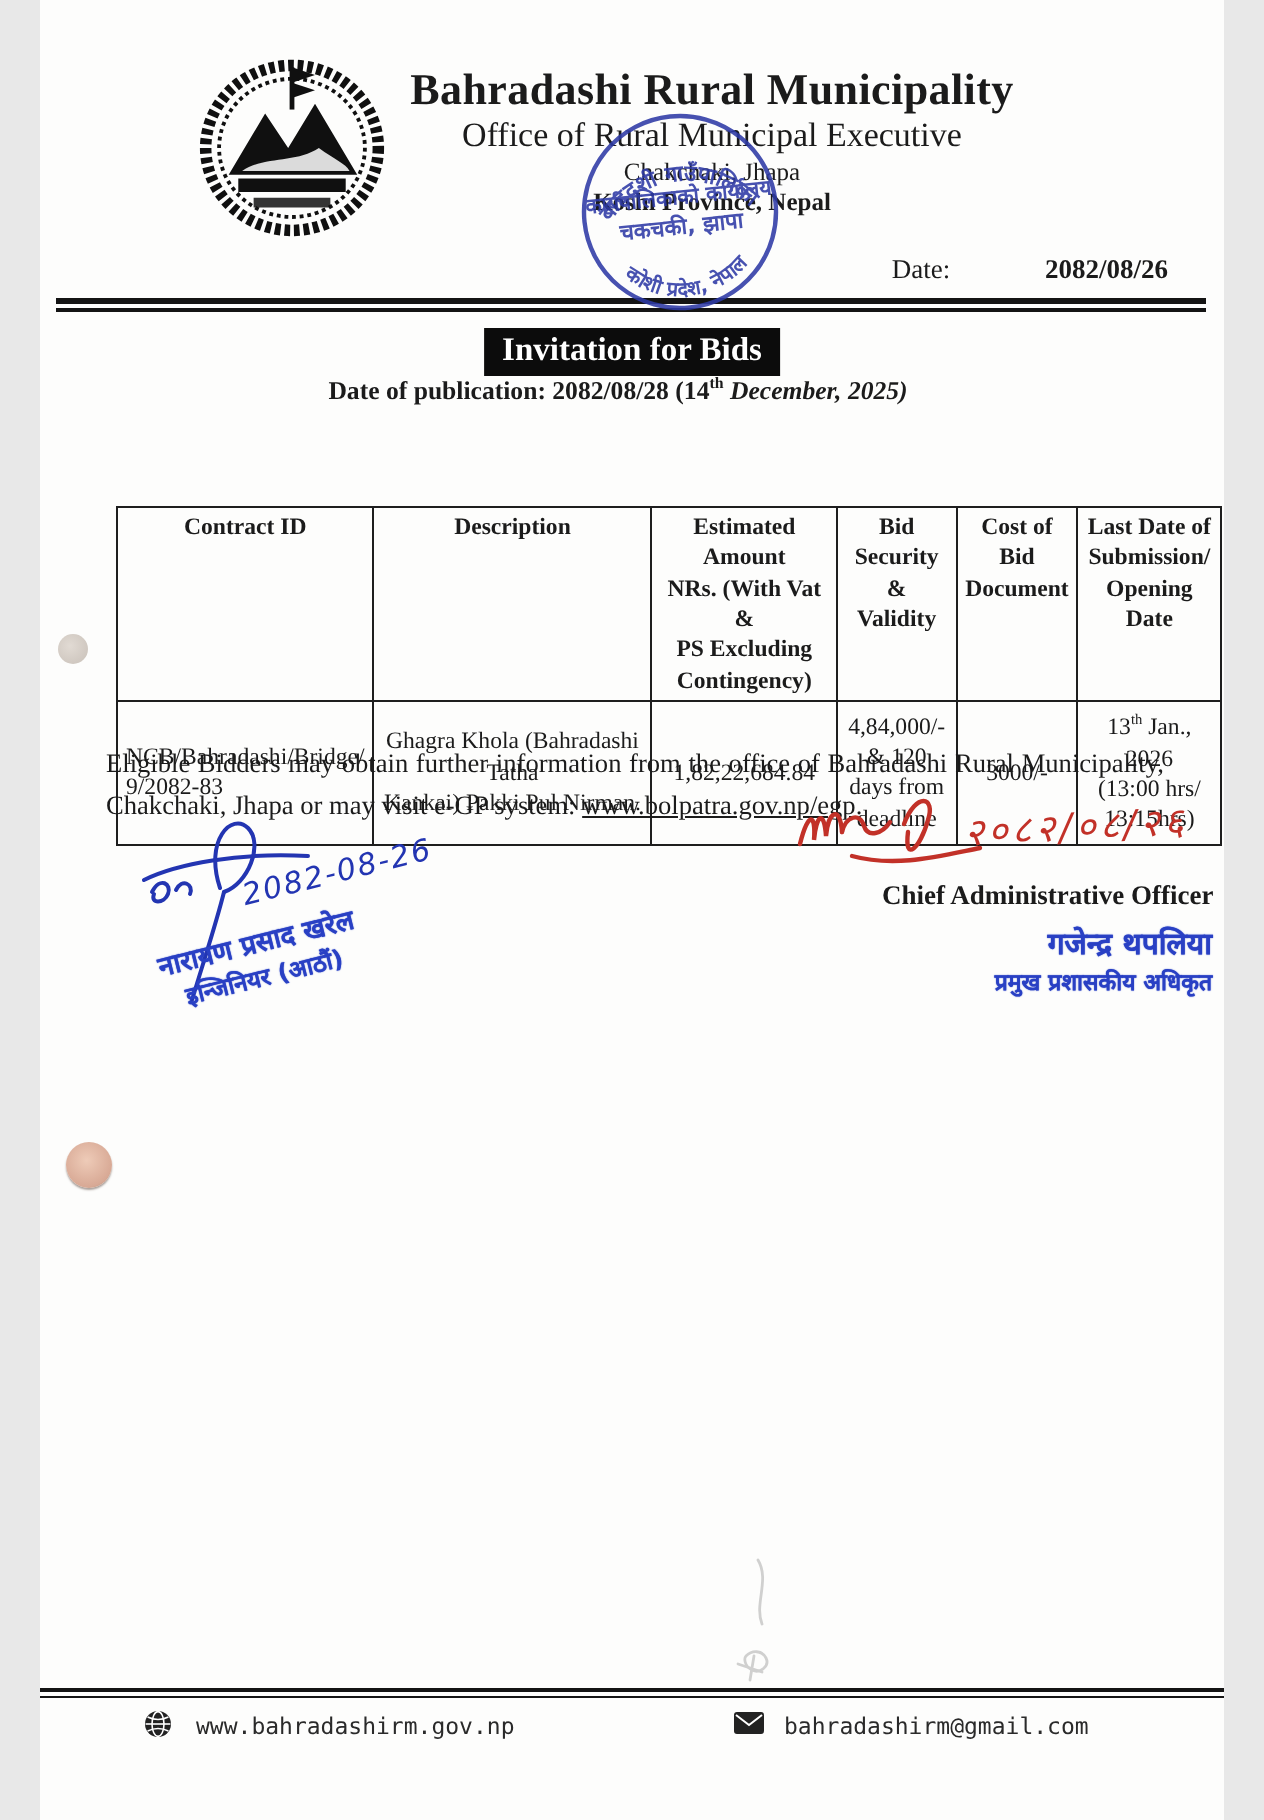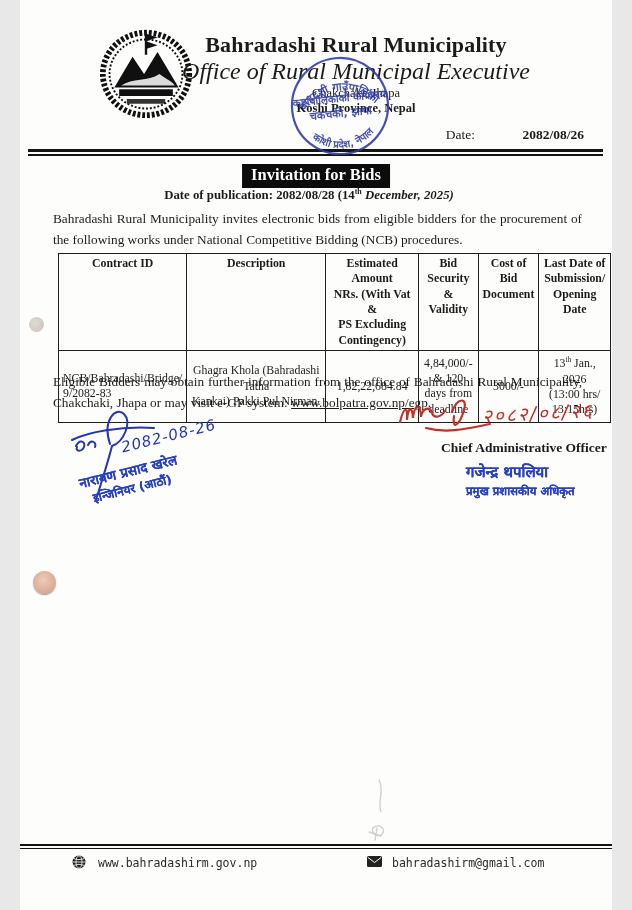--- a/index.html
+++ b/index.html
@@ -8,21 +8,21 @@
     position:relative; width:592px; height:910px; margin:0 auto;
     background:#fdfdfc; overflow:hidden;
     font-family:"Liberation Serif","DejaVu Serif",serif; color:#1b1b1b;
   }
   .pre { white-space:pre-line; }
 
   
   .logo { position:absolute; left:78px; top:26px; width:96px; height:94px; }
   .header-text { position:absolute; left:140px; right:60px; top:32px; text-align:center; }
   .h-muni { font-size:22px; font-weight:bold; letter-spacing:.2px; }
-  .h-office { font-size:24px;font-style:italic; }
+  .h-office { font-size:17px; }
   .h-addr { font-size:12.5px; margin-top:1px; }
   .h-prov { font-size:12.5px; font-weight:bold; }
   .header-stamp { position:absolute; left:264px; top:54px; width:112px; height:104px;
     transform:rotate(-6deg); opacity:.88; z-index:5; }
   .doc-date { position:absolute; right:28px; top:127px; font-size:13.5px; }
   .doc-date b { font-weight:bold;margin-left:44px; }
 
   .rule-top { position:absolute; top:149px; left:8px; right:9px; height:7px;
     border-top:3px solid #141414; border-bottom:2px solid #141414; }
 
@@ -60,21 +60,21 @@
     transform:rotate(-14deg); color:#2940c4; text-align:center;
     font-family:"DejaVu Sans",sans-serif; text-shadow:0 0 .6px #2940c4; }
   .stamp-left .l1 { font-size:13.5px; font-weight:bold; }
   .stamp-left .l2 { font-size:12px; font-weight:bold; }
 
   .sig-right { position:absolute; left:376px; top:394px; width:96px; height:42px; }
   .sig-right-date { position:absolute; left:462px; top:400px; color:#c23128;
     font-size:19px; font-style:italic; transform:rotate(-3deg); letter-spacing:2px;
     font-family:"DejaVu Sans",sans-serif; }
   .cao { position:absolute; left:421px; top:440px; font-size:13.5px; font-weight:bold; }
-  .stamp-right { position:absolute; left:446px; top:461px; width:140px; text-align:left;
+  .stamp-right { position:absolute; left:446px; top:461px; width:140px; text-align:right;
     color:#2940c4; font-family:"DejaVu Sans",sans-serif; text-shadow:0 0 .6px #2940c4; }
   .stamp-right .n { font-size:15px; font-weight:bold; }
   .stamp-right .t { font-size:11.5px; font-weight:bold; margin-top:2px; }
 
   
   .dot-gray { position:absolute; left:9px; top:317px; width:15px; height:15px; border-radius:50%;
     background:radial-gradient(circle at 40% 40%, #d8cfc6, #b7aca2); opacity:.75; }
   .dot-pink { position:absolute; left:13px; top:571px; width:23px; height:23px; border-radius:50%;
     background:radial-gradient(circle at 45% 40%, #eecbb8, #d8a995 70%, #9b8273 100%);
     box-shadow:0 1px 1px rgba(90,70,60,.5); }
@@ -130,21 +130,20 @@
     </text>
   </svg>
 
   <div class="doc-date"><span>Date: </span><b>2082/08/26</b></div>
 
   <div class="rule-top"></div>
 
   <div class="title-box">Invitation for Bids</div>
   <div class="pub-line"><span>Date of publication: 2082/08/28 (14</span><sup>th</sup><span class="it"> December, 2025)</span></div>
 
-  <div class="intro">Bahradashi Rural Municipality invites electronic bids from eligible bidders for the procurement of the following works under National Competitive Bidding (NCB) procedures.</div>
 
   <table class="bid-table">
     <thead>
       <tr>
         <th style="width:112px" class="pre">Contract ID</th>
         <th style="width:156px" class="pre">Description</th>
         <th style="width:96px" class="pre">Estimated Amount
 NRs. (With Vat &amp;
 PS Excluding
 Contingency)</th>

